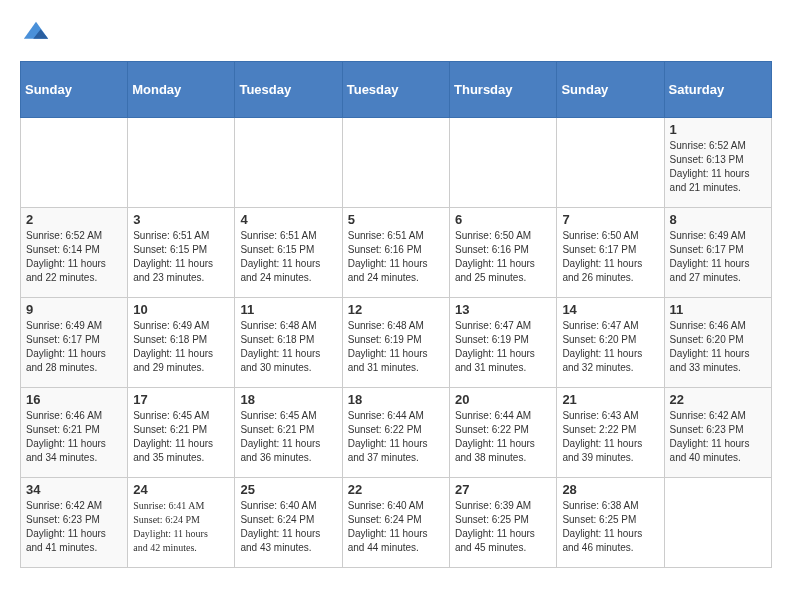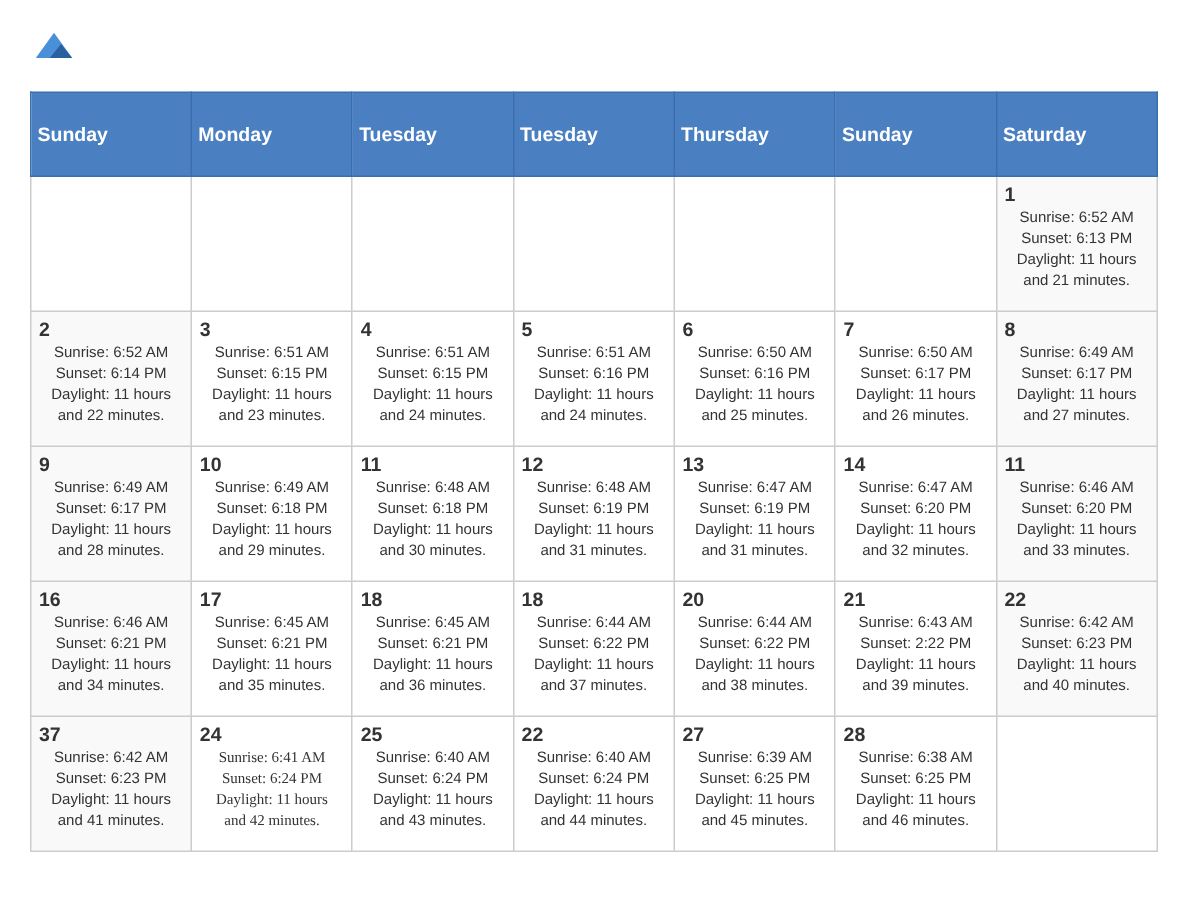--- a/index.html
+++ b/index.html
@@ -81,21 +81,20 @@
     .day-number {
       font-size: 13px;
       font-weight: bold;
       display: block;
       margin-bottom: 2px;
     }
     .day-info {
       font-size: 10px;
       color: #333;
       line-height: 1.4;
-      text-align: center;
     }
     .empty-cell {
       background: #fff !important;
     }
   </style>
 </head>
 <body>
 
 <div class="header">
   <div class="logo">
@@ -292,21 +291,21 @@
         <td>
           <span class="day-number">22</span>
           <div class="day-info" style="white-space: pre-line;">Sunrise: 6:42 AM
 Sunset: 6:23 PM
 Daylight: 11 hours
 and 40 minutes.</div>
         </td>
       </tr>
       <tr>
         <td>
-          <span class="day-number">37</span>
+          <span class="day-number">34</span>
           <div class="day-info" style="white-space: pre-line;">Sunrise: 6:42 AM
 Sunset: 6:23 PM
 Daylight: 11 hours
 and 41 minutes.</div>
         </td>
         <td>
           <span class="day-number">24</span>
           <div class="day-info" style="white-space: pre-line; font-family: Liberation Serif, serif;">Sunrise: 6:41 AM
 Sunset: 6:24 PM
 Daylight: 11 hours

